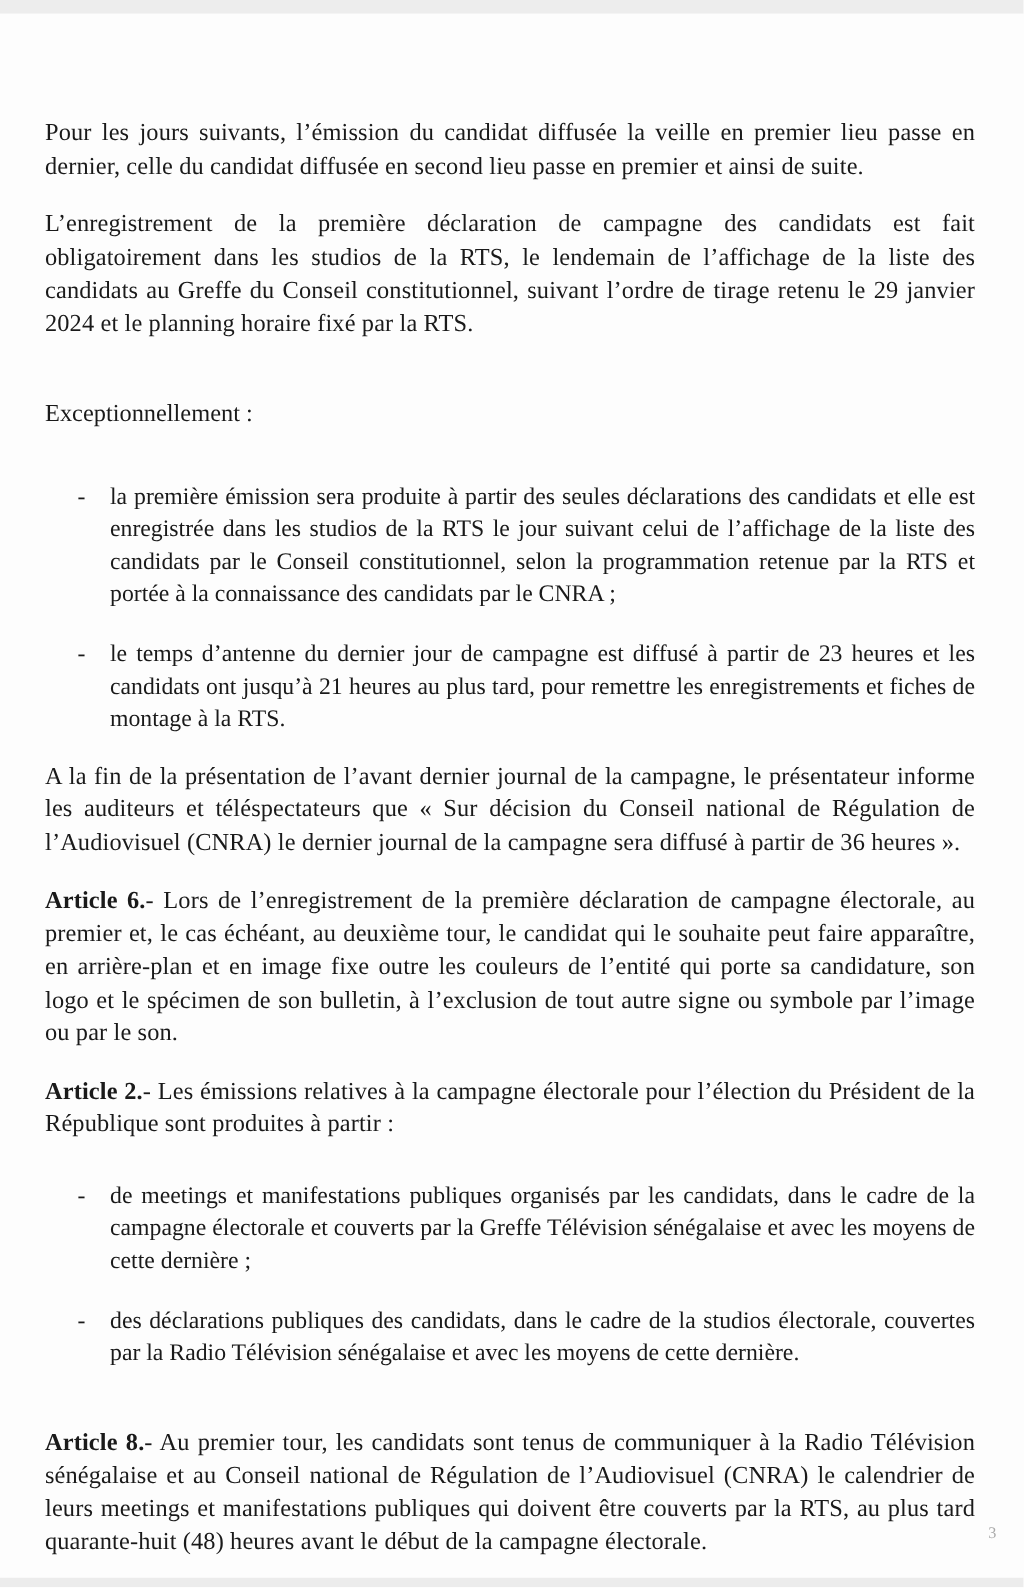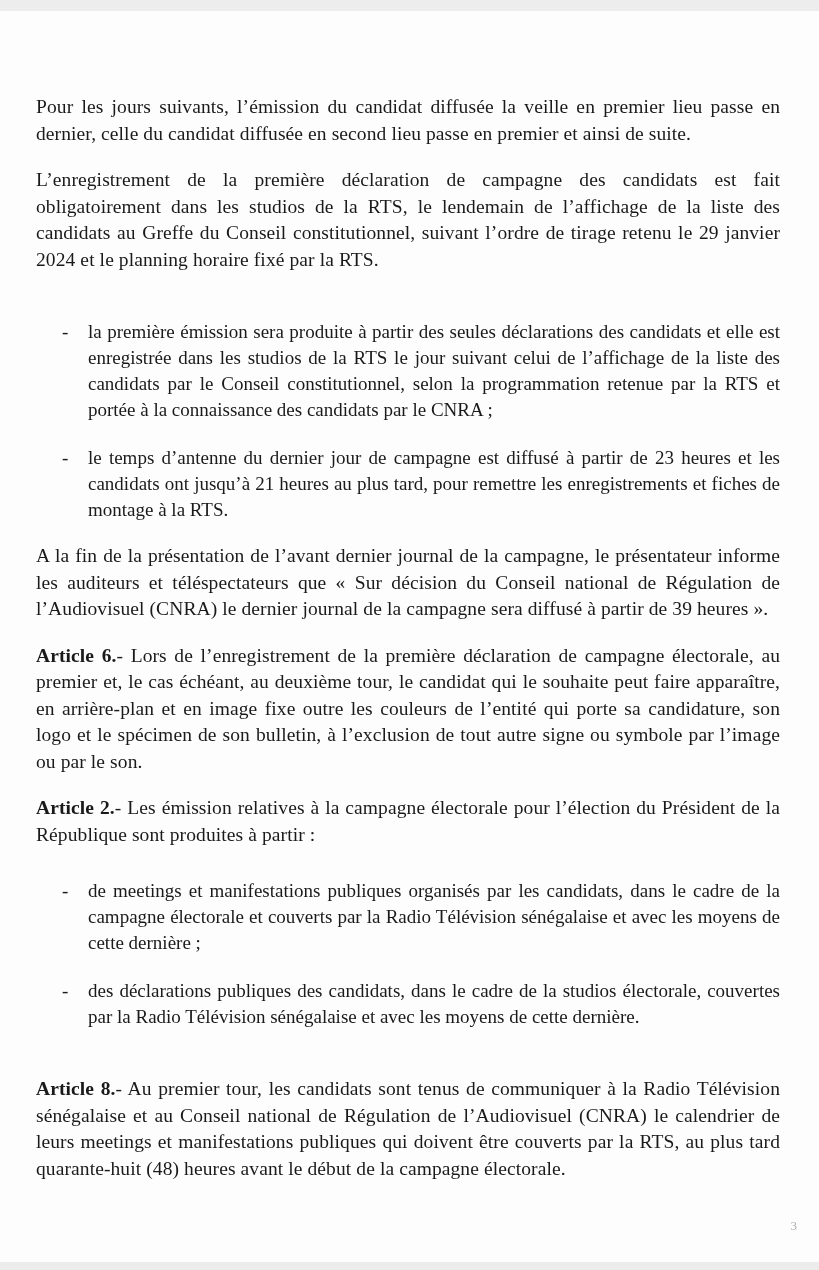--- a/index.html
+++ b/index.html
@@ -121,52 +121,53 @@
     <div class="content">
 
       <p class="para">Pour les jours suivants, l’émission du candidat diffusée la veille en premier lieu passe en dernier, celle du candidat diffusée en second lieu passe en premier et ainsi de suite.</p>
 
       <div class="gap-md"></div>
 
       <p class="para">L’enregistrement de la première déclaration de campagne des candidats est fait obligatoirement dans les studios de la RTS, le lendemain de l’affichage de la liste des candidats au Greffe du Conseil constitutionnel, suivant l’ordre de tirage retenu le 29 janvier 2024 et le planning horaire fixé par la RTS.</p>
 
       <div class="gap-lg"></div>
 
+      <p class="plain-line">Exceptionnellement :</p>
 
       <div class="gap-md"></div>
 
       <ul class="dash-list">
         <li>
           <span class="dash-marker">-</span>
           <span class="li-body">la première émission sera produite à partir des seules déclarations des candidats et elle est enregistrée dans les studios de la RTS le jour suivant celui de l’affichage de la liste des candidats par le Conseil constitutionnel, selon la programmation retenue par la RTS et portée à la connaissance des candidats par le CNRA ;</span>
         </li>
         <li>
           <span class="dash-marker">-</span>
           <span class="li-body">le temps d’antenne du dernier jour de campagne est diffusé à partir de 23 heures et les candidats ont jusqu’à 21 heures au plus tard, pour remettre les enregistrements et fiches de montage à la RTS.</span>
         </li>
       </ul>
 
       <div class="gap-md"></div>
 
-      <p class="para">A la fin de la présentation de l’avant dernier journal de la campagne, le présentateur informe les auditeurs et téléspectateurs que « Sur décision du Conseil national de Régulation de l’Audiovisuel (CNRA) le dernier journal de la campagne sera diffusé à partir de 39 heures ».</p>
+      <p class="para">A la fin de la présentation de l’avant dernier journal de la campagne, le présentateur informe les auditeurs et téléspectateurs que « Sur décision du Conseil national de Régulation de l’Audiovisuel (CNRA) le dernier journal de la campagne sera diffusé à partir de 36 heures ».</p>
 
       <div class="gap-md"></div>
 
       <p class="para"><span class="article-label">Article 6.</span><span>- Lors de l’enregistrement de la première déclaration de campagne électorale, au premier et, le cas échéant, au deuxième tour, le candidat qui le souhaite peut faire apparaître, en arrière-plan et en image fixe outre les couleurs de l’entité qui porte sa candidature, son logo et le spécimen de son bulletin, à l’exclusion de tout autre signe ou symbole par l’image ou par le son.</span></p>
 
       <div class="gap-md"></div>
 
-      <p class="para"><span class="article-label">Article 2.</span><span>- Les émission relatives à la campagne électorale pour l’élection du Président de la République sont produites à partir :</span></p>
+      <p class="para"><span class="article-label">Article 2.</span><span>- Les émissions relatives à la campagne électorale pour l’élection du Président de la République sont produites à partir :</span></p>
 
       <div class="gap-xl"></div>
 
       <ul class="dash-list">
         <li>
           <span class="dash-marker">-</span>
-          <span class="li-body">de meetings et manifestations publiques organisés par les candidats, dans le cadre de la campagne électorale et couverts par la Radio Télévision sénégalaise et avec les moyens de cette dernière ;</span>
+          <span class="li-body">de meetings et manifestations publiques organisés par les candidats, dans le cadre de la campagne électorale et couverts par la Greffe Télévision sénégalaise et avec les moyens de cette dernière ;</span>
         </li>
         <li>
           <span class="dash-marker">-</span>
           <span class="li-body">des déclarations publiques des candidats, dans le cadre de la studios électorale, couvertes par la Radio Télévision sénégalaise et avec les moyens de cette dernière.</span>
         </li>
       </ul>
 
       <div class="gap-lg"></div>
 
 

